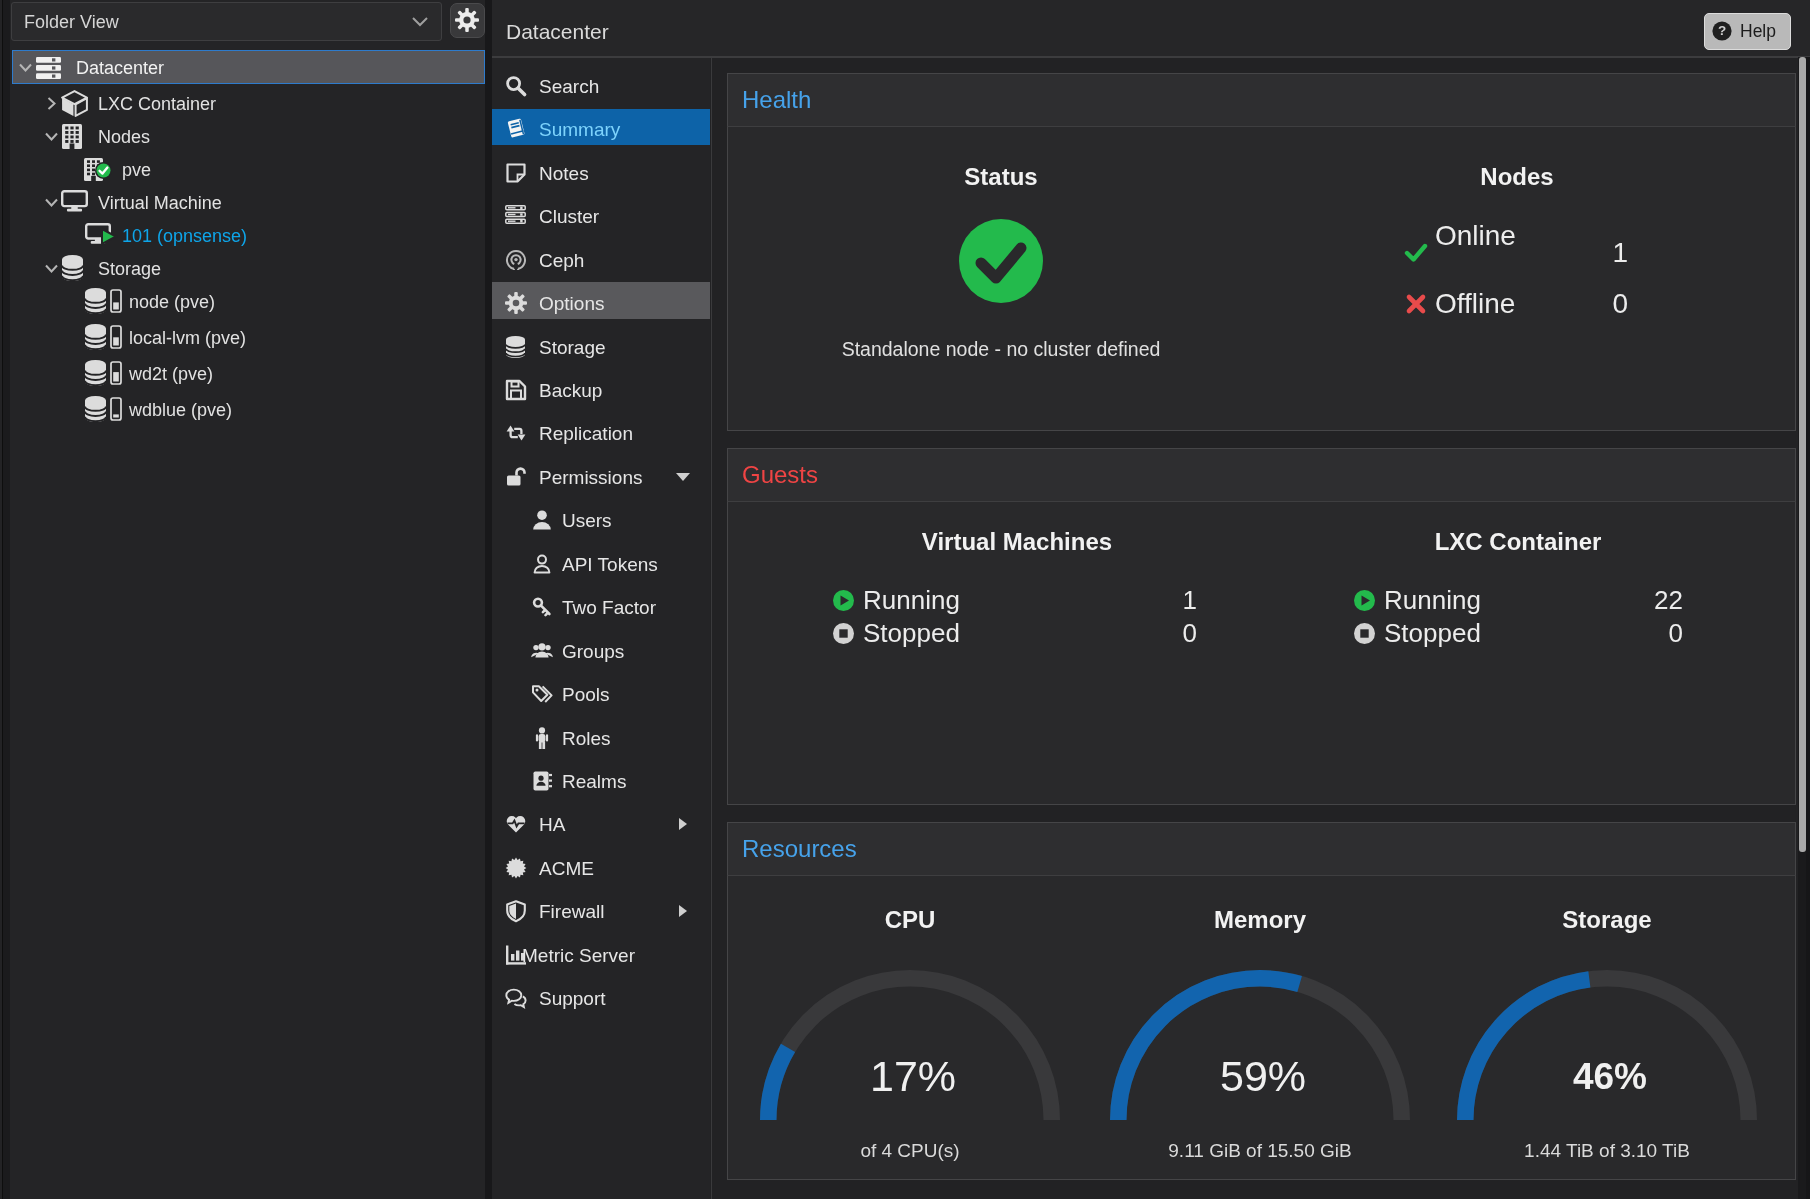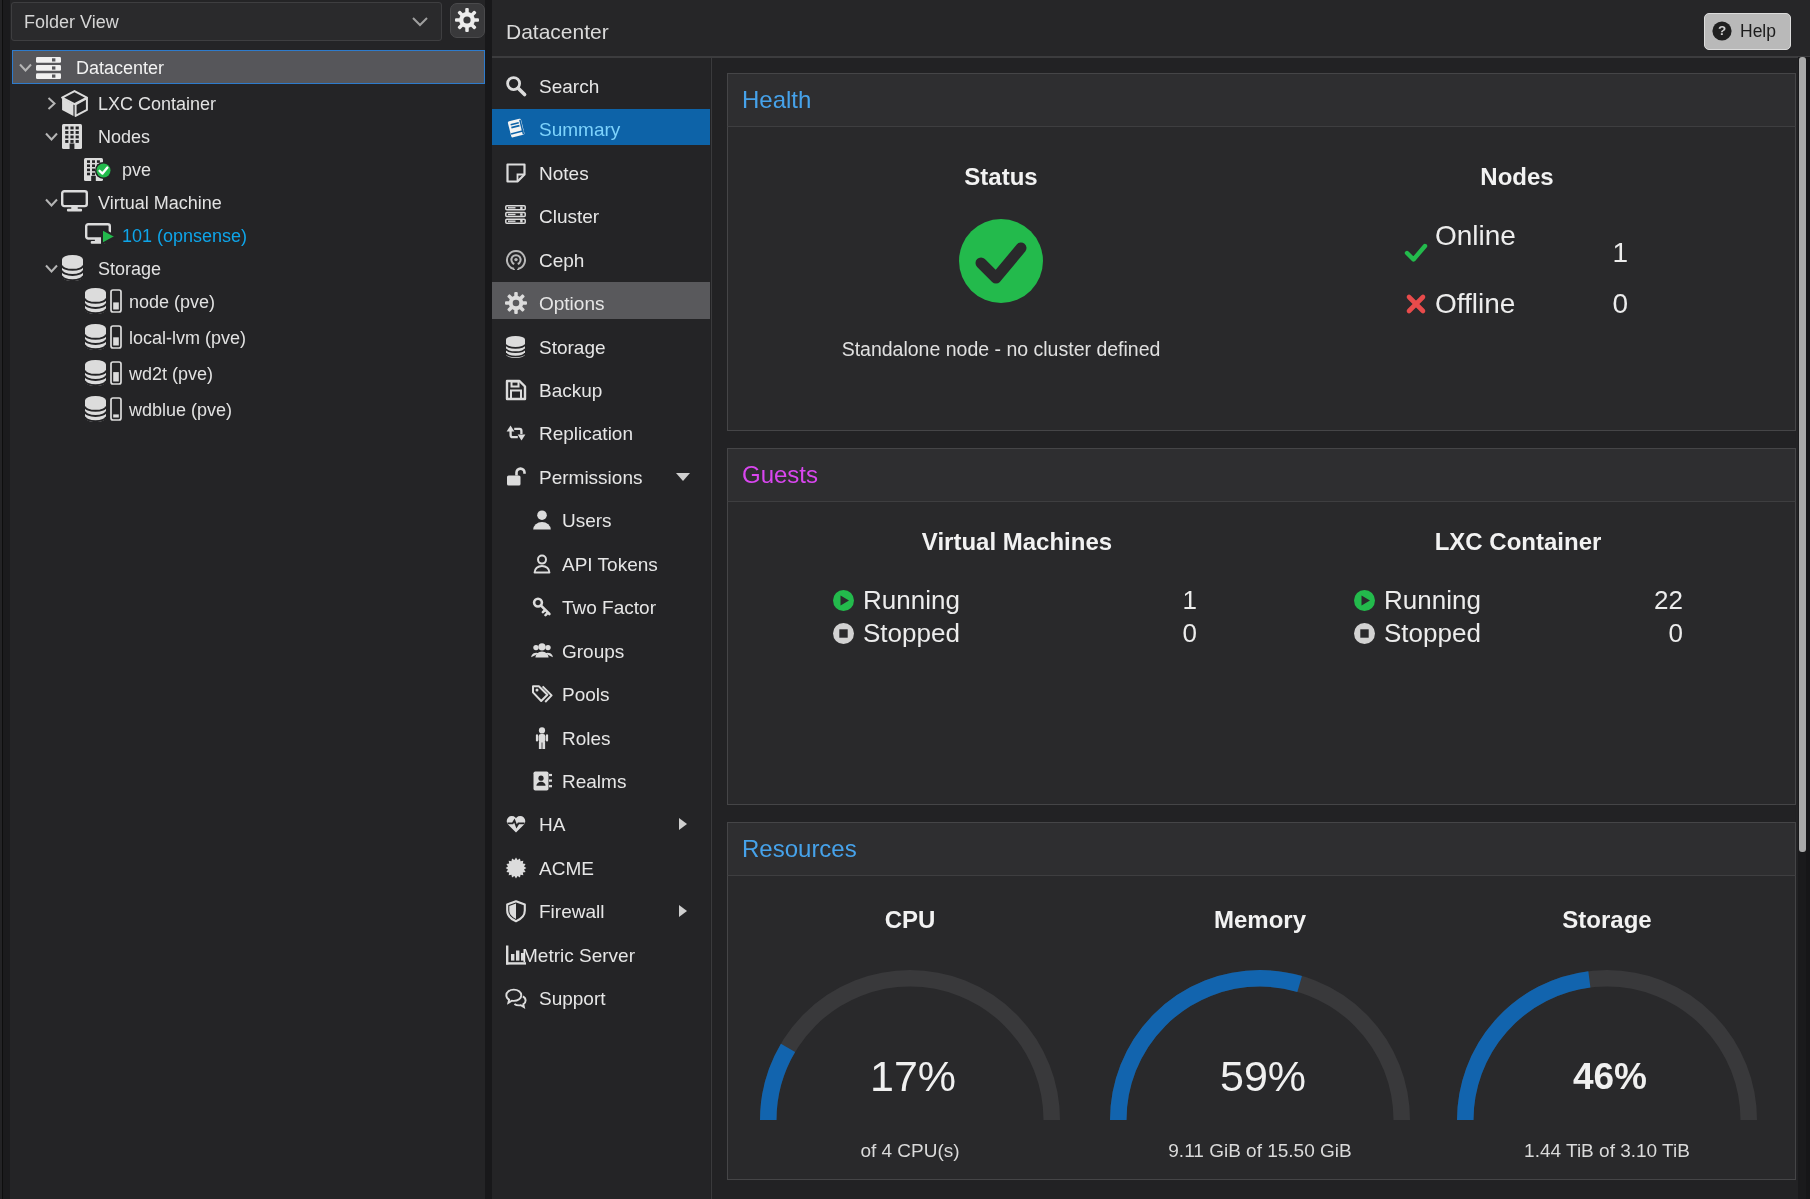--- a/index.html
+++ b/index.html
@@ -357,21 +357,21 @@
 <svg class="a" style="left:1712px;top:21px" width="20" height="20" viewBox="0 0 20 20">
     <circle cx="10" cy="10" r="9.6" fill="#1f1f1f"></circle>
     <text x="10" y="14.2" text-anchor="middle" font-family="Liberation Sans,sans-serif" font-size="13.5" font-weight="bold" fill="#cfcfcf">?</text>
   </svg>
 <span class="t cl" style="left:1740px;top:31.5px;font-size:17.5px;color:#1c1c1c;font-weight:normal;">Help</span>
 <div class="a" style="left:727px;top:73px;width:1069px;height:358px;background:#29292b;border:1px solid #454547"></div>
 <div class="a" style="left:727px;top:73px;width:1069px;height:54px;background:#2e2e30;border:1px solid #454547;border-bottom:1px solid #3e3e40"></div>
 <span class="t cl" style="left:742px;top:100px;font-size:24px;color:#46a2ea;font-weight:normal;">Health</span>
 <div class="a" style="left:727px;top:448px;width:1069px;height:357px;background:#29292b;border:1px solid #454547"></div>
 <div class="a" style="left:727px;top:448px;width:1069px;height:54px;background:#2e2e30;border:1px solid #454547;border-bottom:1px solid #3e3e40"></div>
-<span class="t cl" style="left:742px;top:475px;font-size:24px;color:#d946ef;font-weight:normal;">Guests</span>
+<span class="t cl" style="left:742px;top:475px;font-size:24px;color:#ef4444;font-weight:normal;">Guests</span>
 <div class="a" style="left:727px;top:822px;width:1069px;height:358px;background:#29292b;border:1px solid #454547"></div>
 <div class="a" style="left:727px;top:822px;width:1069px;height:54px;background:#2e2e30;border:1px solid #454547;border-bottom:1px solid #3e3e40"></div>
 <span class="t cl" style="left:742px;top:849px;font-size:24px;color:#46a2ea;font-weight:normal;">Resources</span>
 <span class="t cc" style="left:1001px;top:177px;font-size:24px;color:#f2f2f2;font-weight:bold;">Status</span>
 <span class="t cc" style="left:1517px;top:177px;font-size:24px;color:#f2f2f2;font-weight:bold;">Nodes</span>
 <svg class="a" style="left:959px;top:219px" width="84" height="84" viewBox="0 0 84 84">
     <circle cx="42" cy="42" r="42" fill="#23ba4c"></circle>
 <polyline points="22,44 37,59 62,29" fill="none" stroke="#29292b" stroke-width="11" stroke-linecap="round" stroke-linejoin="round"></polyline>
   </svg>
 <span class="t cc" style="left:1001px;top:350px;font-size:19.5px;color:#e0e0e0;font-weight:normal;">Standalone node - no cluster defined</span>

